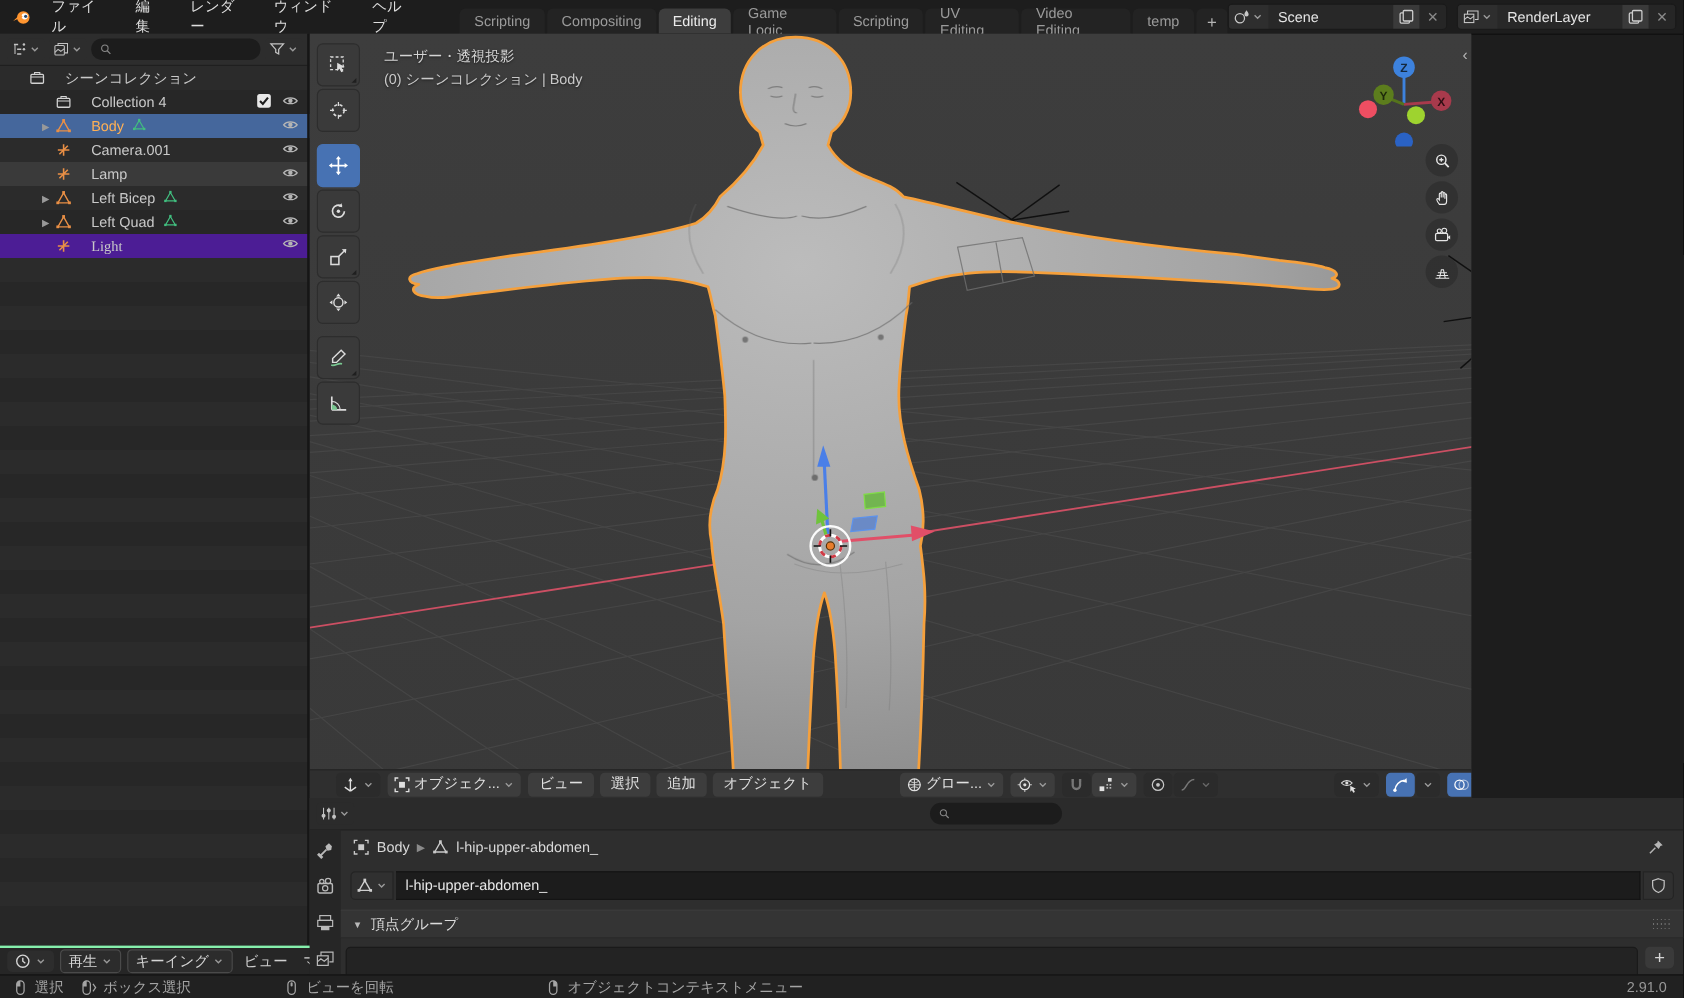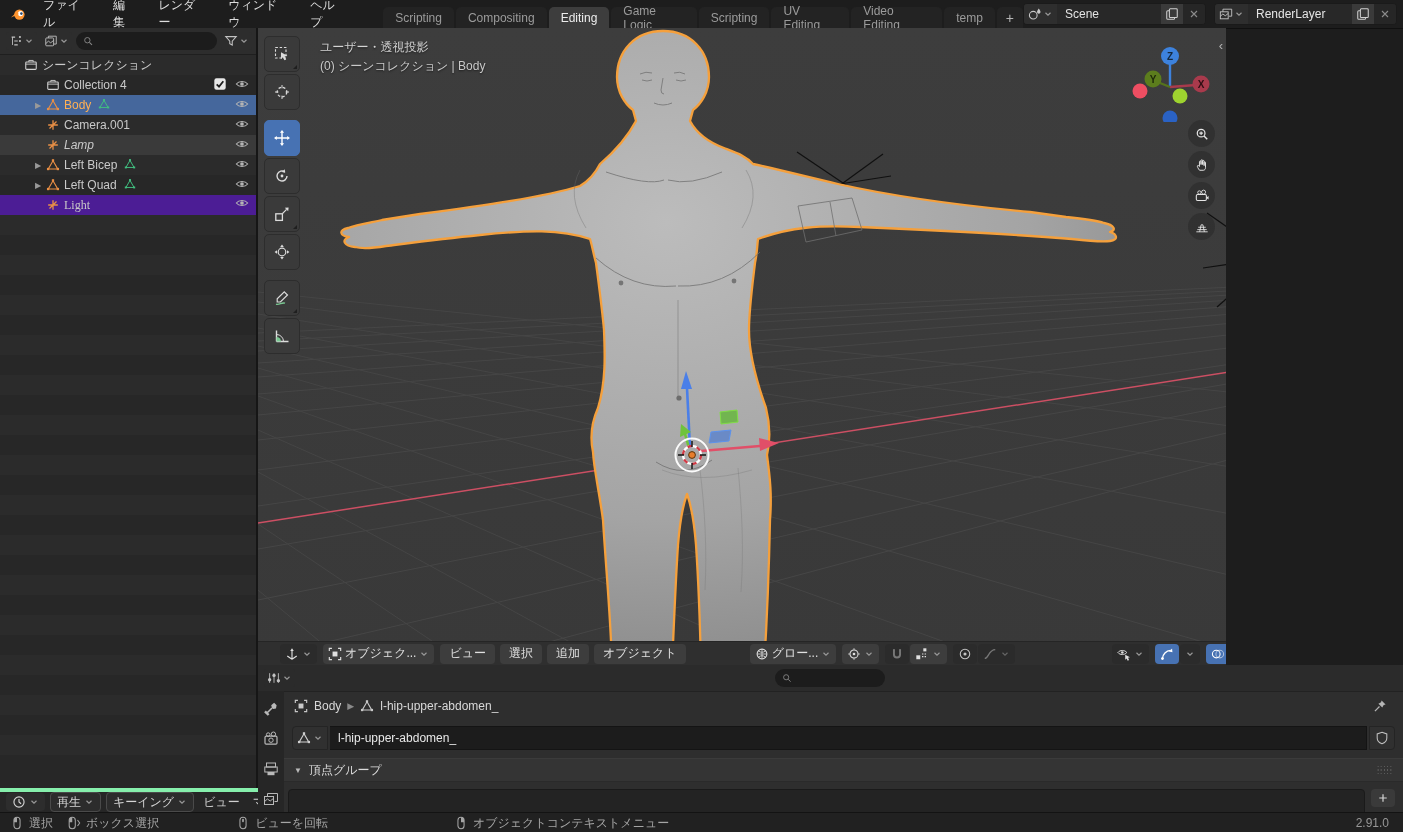--- a/index.html
+++ b/index.html
@@ -26,26 +26,26 @@
   .idwidget .sq.x{background:#262626;color:#8a8a8a;}
   
   #outliner{left:0;top:28px;width:258px;height:760px;background:#272727;}
   #outliner-header{height:26px;background:#2d2d2d;display:flex;align-items:center;gap:4px;padding:0 6px;border-bottom:1px solid #1f1f1f;}
   .tbtn{display:flex;align-items:center;gap:1px;height:18px;padding:0 3px;background:#2d2d2d;border-radius:3px;color:#c3c3c3;}
   #outliner-search{flex:1;height:18px;background:#1c1c1c;border-radius:9px;display:flex;align-items:center;gap:4px;padding:0 7px;color:#888;}
   #outliner-search input{background:transparent;border:none;outline:none;color:#ddd;width:100%;font:inherit;}
   #otree{position:relative;}
   .orow{height:20px;display:flex;align-items:center;padding-left:6px;}
   .orow .exp{width:16px;flex:none;color:#999;font-size:8px;text-align:center;}
-  .orow .lbl{margin-left:4px;color:#c9c9c9;white-space:nowrap;}
+  .orow .lbl{margin-left:16px;color:#c9c9c9;white-space:nowrap;}
   .orow .badge{margin-left:7px;color:#41be7f;}
   .orow .tail{margin-left:auto;display:flex;align-items:center;gap:8px;padding-right:9px;}
   .orow.sel{background:#45679c;}
   .orow.sel .lbl{color:#ffb054;}
-  .orow.hl{background:#3a3a3a;font-style:italic;}
+  .orow.hl{background:#3a3a3a;}
   #ostripes{background:repeating-linear-gradient(180deg,#2b2b2b 0 20px,#272727 20px 40px);}
   .oic-mesh{color:#e98f45;}
   .oic-empty{color:#e98f45;}
   .oic-col{color:#d3d3d3;}
   
   #viewport{left:258px;top:28px;width:968px;height:637px;background:#3c3c3c;overflow:hidden;}
   #vp-overlay-text{left:62px;top:10px;color:#d4d4d4;text-shadow:0 1px 2px rgba(0,0,0,.55);line-height:19px;}
   .toolcol{left:6px;top:8px;display:flex;flex-direction:column;gap:2px;}
   .toolbtn{width:34px;height:34px;background:#3a3a3a;border:1px solid #2d2d2d;border-radius:5px;display:flex;align-items:center;justify-content:center;color:#dcdcdc;position:relative;}
   .toolbtn.active{background:#4772b3;border-color:#4772b3;color:#fff;}
@@ -73,21 +73,21 @@
   #name-pill{display:flex;align-items:center;gap:2px;height:22px;padding:0 4px;background:#303030;border:1px solid #242424;border-radius:4px 0 0 4px;color:#cfcfcf;}
   #name-input{flex:1;height:22px;background:#1c1c1c;border:1px solid #141414;border-left:none;color:#e8e8e8;padding:0 8px;font:inherit;outline:none;}
   #shield-btn{width:24px;height:22px;background:#303030;border:1px solid #242424;border-radius:0 4px 4px 0;display:flex;align-items:center;justify-content:center;color:#c0c0c0;}
   #panel-header{height:22px;margin-top:8px;background:#343434;border-top:1px solid #3b3b3b;border-bottom:1px solid #2a2a2a;display:flex;align-items:center;gap:7px;padding:0 10px;color:#dcdcdc;}
   #panel-header .tri{font-size:8px;color:#b9b9b9;}
   #panel-header .grip{margin-left:auto;color:#787878;letter-spacing:1px;font-size:8px;line-height:4px;}
   #vg-row{display:flex;align-items:flex-start;gap:6px;margin:7px 8px 0 4px;}
   #vg-list{flex:1;height:26px;background:#232323;border:1px solid #1a1a1a;border-radius:4px 4px 0 0;}
   #vg-add{width:24px;height:18px;background:#3a3a3a;border-radius:4px;display:flex;align-items:center;justify-content:center;color:#d5d5d5;}
   
-  #timeline{left:0;top:788px;width:258px;height:24px;background:#262626;border-top:4px solid #86efac;display:flex;align-items:center;gap:5px;padding:0 6px;box-sizing:border-box;overflow:hidden;}
+  #timeline{left:0;top:788px;width:258px;height:24px;background:#262626;border-top:2px solid #86efac;display:flex;align-items:center;gap:5px;padding:0 6px;box-sizing:border-box;overflow:hidden;}
   .tl-pill{display:flex;align-items:center;gap:3px;height:18px;padding:0 6px;background:#2c2c2c;border:1px solid #4a4a4a;border-radius:4px;color:#d5d5d5;white-space:nowrap;}
   .tl-flat{color:#cfcfcf;white-space:nowrap;padding:0 4px;}
   
   #statusbar{left:0;top:812px;width:1403px;height:20px;background:#212121;border-top:1px solid #131313;display:flex;align-items:center;color:#a5a5a5;}
   .sb-item{display:flex;align-items:center;gap:5px;white-space:nowrap;}
   #sb-version{margin-left:auto;margin-right:14px;color:#979797;}
   .divider-v{background:#161616;}
 </style>
 </head>
 <body>

